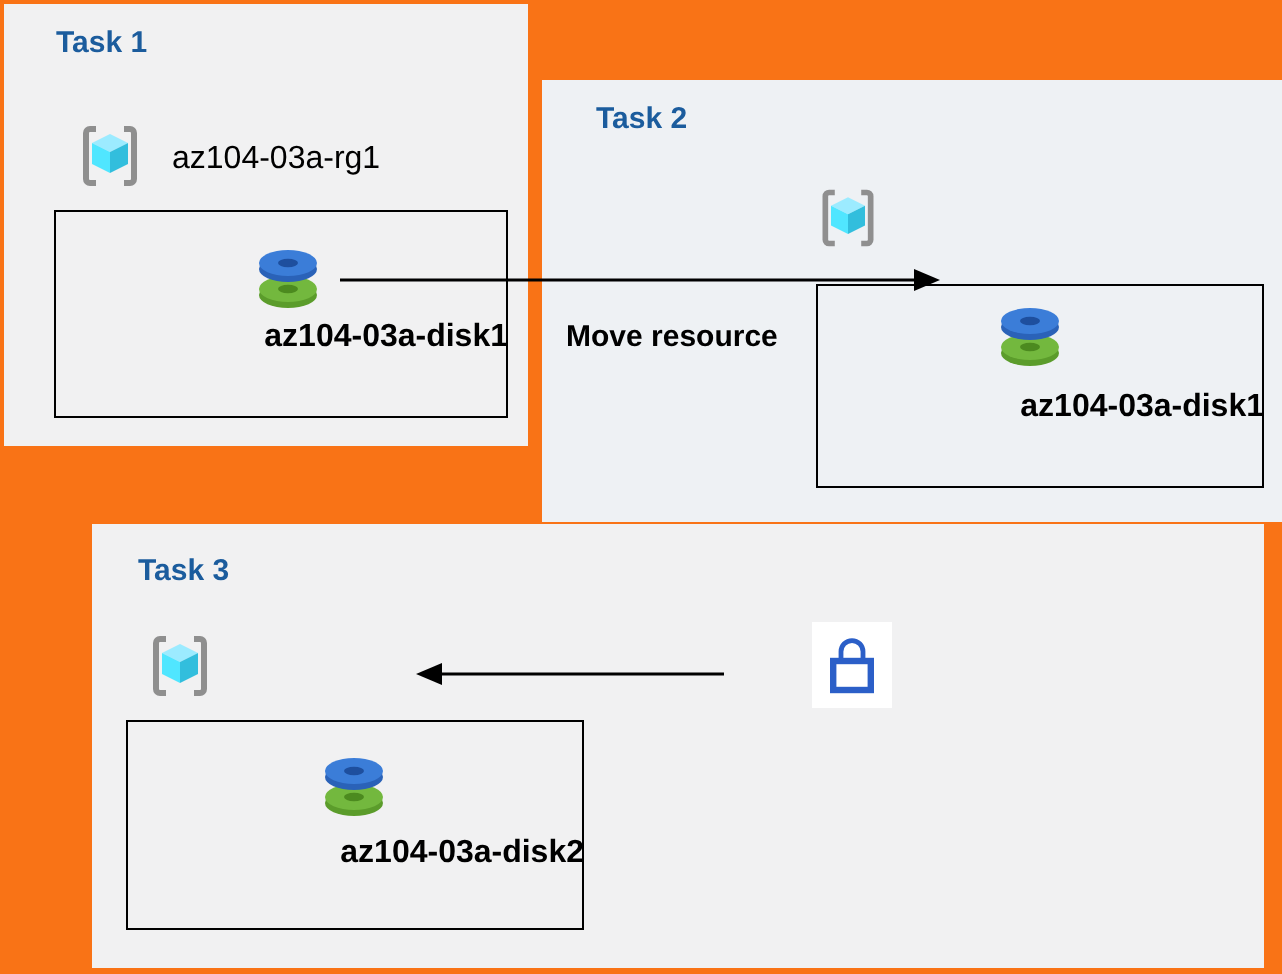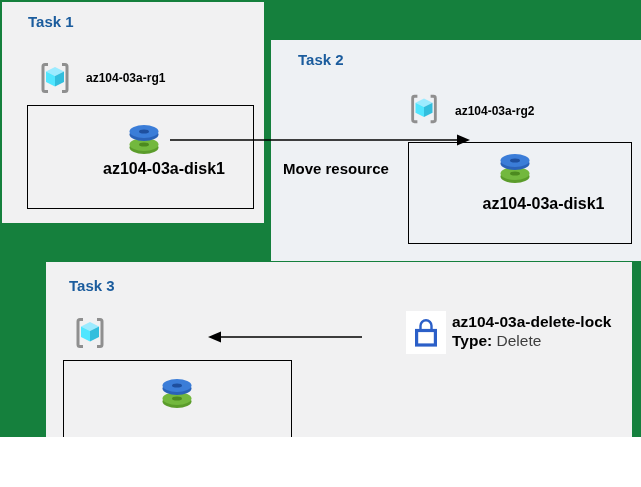--- a/index.html
+++ b/index.html
@@ -17,33 +17,33 @@
     --disk_blue_top:#3b7dd8;
     --disk_blue_side:#2a62b8;
     --disk_blue_hole:#1e4f9e;
     --disk_green_top:#73b83e;
     --disk_green_side:#5b9c2b;
     --disk_green_hole:#4c8a1f;
     --lock_blue:#2b5fc8;
   }
   *{margin:0;padding:0;box-sizing:border-box;}
   body{background:#ffffff;font-family:"Liberation Sans",sans-serif;}
-  .canvas{position:relative;width:641px;height:437px;background:#15803d;overflow:hidden;}
+  .canvas{position:relative;width:641px;height:487px;background:#f97316;overflow:hidden;}
   .panel{position:absolute;}
   .panel-gray{background:var(--panel_gray);}
   .panel-blue{background:var(--panel_blue);margin-top:40px;}
   .panel-task1{left:2px;top:2px;width:262px;height:221px;}
   .panel-task2{left:271px;top:0px;width:370px;height:221px;}
   .panel-task3{left:9px;top:262px;width:586px;height:222px;margin-left:37px;}
   .task-title{position:absolute;font-size:15px;font-weight:bold;color:var(--title_blue);white-space:nowrap;}
   .rg-icon{position:absolute;width:36px;height:36px;}
-  .rg-label{position:absolute;font-size:12px;font-weight:bold;color:var(--text_black);white-space:nowrap;}
+  .rg-label{position:absolute;font-size:16px;font-weight:normal;color:var(--text_black);white-space:nowrap;}
   .res-box{position:absolute;border:1.5px solid var(--box_border);background:transparent;}
   .disk-icon{position:absolute;width:36px;height:36px;}
-  .disk-label{position:absolute;font-size:16px;font-weight:bold;color:var(--text_black);text-align:center;white-space:nowrap;padding-left:47px;}
+  .disk-label{position:absolute;font-size:16px;font-weight:bold;color:var(--text_black);text-align:right;white-space:nowrap;padding-left:47px;}
   .arrow-layer{position:absolute;left:0;top:0;width:641px;height:487px;pointer-events:none;}
   .move-label{position:absolute;left:283px;top:120px;font-size:15px;font-weight:bold;color:var(--text_black);white-space:nowrap;margin-top:40px;}
   .lock-chip{position:absolute;left:360px;top:49px;width:40px;height:43px;background:#ffffff;display:flex;align-items:center;justify-content:center;}
   .lock-chip svg{width:30px;height:34px;}
   .lock-text{position:absolute;left:406px;top:50px;font-size:15.5px;line-height:19px;color:var(--text_black);white-space:nowrap;}
   .lock-name{font-weight:bold;}
   .lock-type-label{font-weight:bold;}
   .lock-type-value{font-weight:normal;color:var(--type_value_gray);}
   .cube-top{fill:var(--cube_top);}
   .cube-left{fill:var(--cube_left);}
@@ -100,46 +100,42 @@
         <use href="#stacked-disk-icon"></use>
       </svg>
     <div class="disk-label" style="left:25px;top:158px;width:227px;">az104-03a-disk1</div>
   </div>
 
   <div class="panel panel-blue panel-task2">
     <div class="task-title" style="left:27px;top:11px;">Task 2</div>
     <svg class="rg-icon" style="left:136px;top:52px;width:34px;height:34px;" viewBox="0 0 36 36">
         <use href="#rg-cube-icon"></use>
       </svg>
-    <div class="rg-label" style="left:184px;top:64px;">az104-03a-rg2</div>
     <div class="res-box" style="left:137px;top:102px;width:224px;height:102px;"></div>
     <svg class="disk-icon" style="left:226px;top:110px;" viewBox="0 0 36 36">
         <use href="#stacked-disk-icon"></use>
       </svg>
     <div class="disk-label" style="left:137px;top:155px;width:224px;">az104-03a-disk1</div>
   </div>
 
   <div class="panel panel-gray panel-task3">
     <div class="task-title" style="left:23px;top:15px;">Task 3</div>
     <svg class="rg-icon" style="left:26px;top:53px;" viewBox="0 0 36 36">
         <use href="#rg-cube-icon"></use>
       </svg>
     <div class="res-box" style="left:17px;top:98px;width:229px;height:105px;"></div>
     <svg class="disk-icon" style="left:113px;top:113px;" viewBox="0 0 36 36">
         <use href="#stacked-disk-icon"></use>
       </svg>
+    <div class="disk-label" style="left:17px;top:156px;width:229px;">az104-03a-disk2</div>
 
     <div class="lock-chip">
       <svg viewBox="0 0 30 34">
           <use href="#padlock-icon"></use>
         </svg>
-    </div>
-    <div class="lock-text">
-      <div class="lock-name">az104-03a-delete-lock</div>
-      <div><span class="lock-type-label">Type:</span> <span class="lock-type-value">Delete</span></div>
     </div>
   </div>
 
   <svg class="arrow-layer">
     <g>
       <line class="arrow-line" x1="170" y1="140" x2="459" y2="140"></line>
       <polygon class="arrow-head" points="470,140 457,134.5 457,145.5"></polygon>
     </g>
     <g>
       <line class="arrow-line" x1="362" y1="337" x2="219" y2="337"></line>

